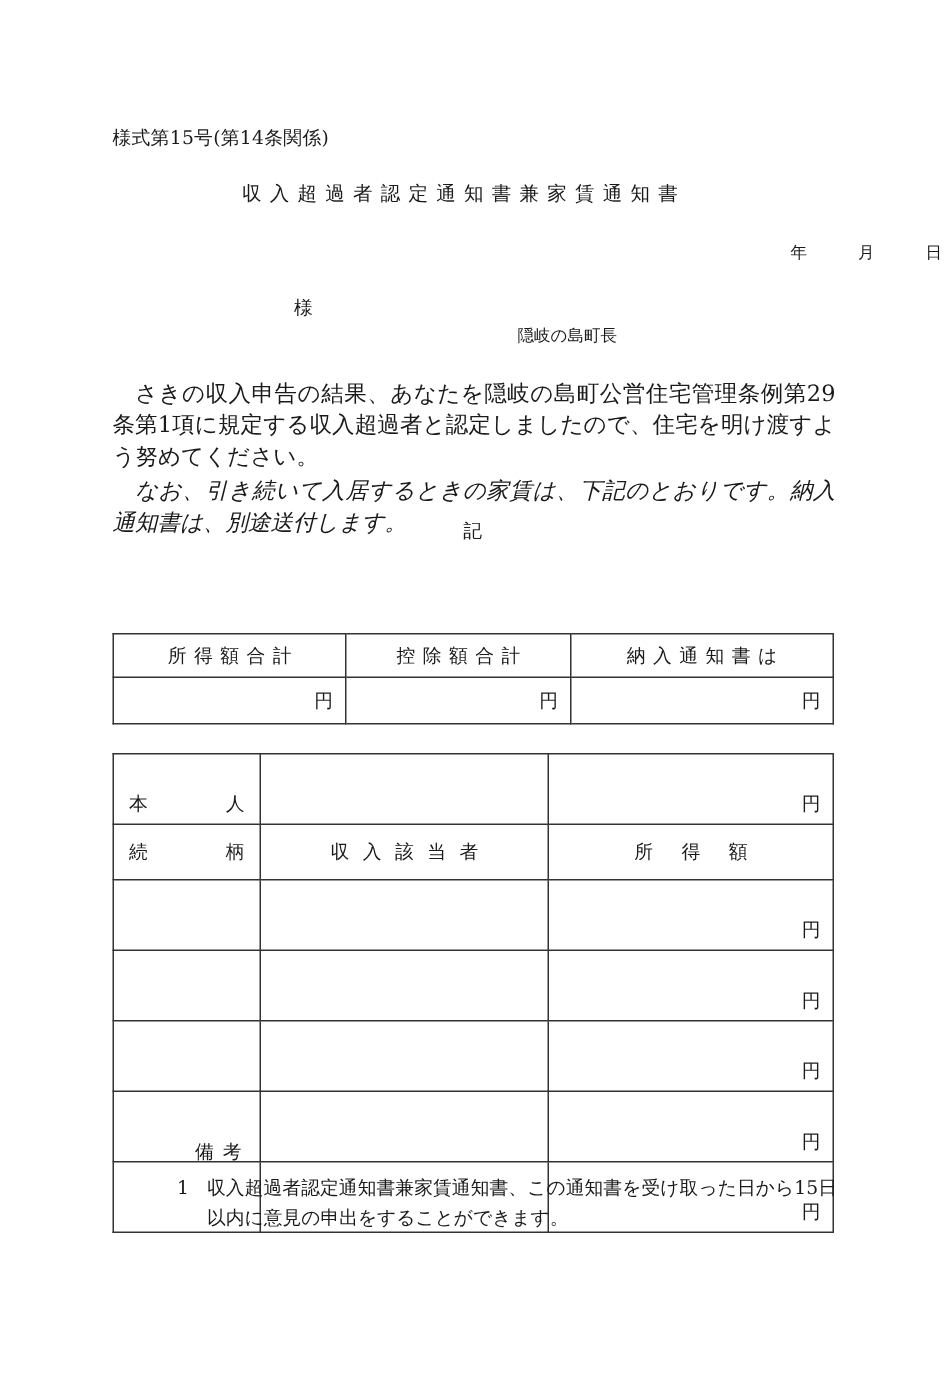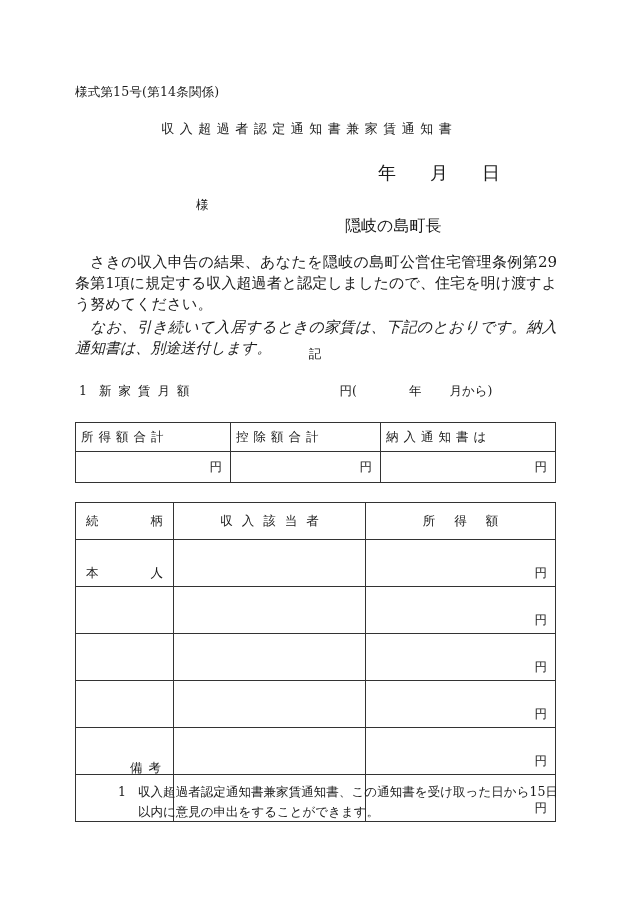--- a/index.html
+++ b/index.html
@@ -52,41 +52,41 @@
     font-size: 13px;
     letter-spacing: 5.5px;
     text-indent: 5.5px;
   }
 
   
   .date-line {
     left: 0;
     top: 161px;
     width: 628px;
-    text-align: center;
-    font-size: 18px;
+    text-align: right;
+    font-size: 11px;
   }
   .date-line .inner {
     display: inline-block;
     margin-left: 250px;
   }
   .date-line .seg { display: inline-block; }
   .date-line .gap-a { display: inline-block; width: 34px; }
   .date-line .gap-b { display: inline-block; width: 34px; }
 
   
   .addressee {
     left: 196px;
     top: 197px;
     font-size: 12.5px;
   }
   .issuer {
     left: 345px;
     top: 216px;
-    font-size: 16px;
+    font-size: 11px;
   }
 
   
   .body-block {
     left: 75px;
     top: 252px;
     width: 482px;
     font-size: 15px;
     line-height: 21px;
   }
@@ -137,21 +137,21 @@
   }
 
   
   #table-income {
     left: 75px;
     top: 422px;
     width: 480px;
   }
   #table-income td { height: 28px; }
   #table-income .hd {
-    text-align: left;
+    text-align: center;
     letter-spacing: 5px;
     text-indent: 5px;
   }
   #table-income .val {
     text-align: right;
     padding-right: 8px;
     height: 30px;
   }
 
   
@@ -246,25 +246,20 @@
 
     <div class="abs issuer jp nowrap">隠岐の島町長</div>
 
     <div class="abs body-block jp">
       <p>さきの収入申告の結果、あなたを隠岐の島町公営住宅管理条例第29条第1項に規定する収入超過者と認定しましたので、住宅を明け渡すよう努めてください。</p>
       <p>なお、引き続いて入居するときの家賃は、下記のとおりです。納入通知書は、別途送付します。</p>
     </div>
 
     <div class="abs ki jp">記</div>
 
-    <div class="abs item1 jp nowrap">
-      <span class="num">1</span><span class="lbl">新家賃月額</span><span class="yen-wrap">
-        <span>円(</span><span class="paren-gap"></span><span>年</span><span class="ym-gap"></span><span>月から)</span>
-      </span>
-    </div>
 
     <table class="tbl jp" id="table-income">
       <colgroup>
         <col style="width:155px">
         <col style="width:150px">
         <col style="width:175px">
       </colgroup>
       <tbody>
         <tr>
           <td class="hd">所得額合計</td>
@@ -280,33 +275,33 @@
     </table>
 
     <table class="tbl jp" id="table-members">
       <colgroup>
         <col style="width:98px">
         <col style="width:192px">
         <col style="width:190px">
       </colgroup>
       <tbody>
         <tr>
+          <td class="rel">
+            <span class="rel-spread">本人</span>
+          </td>
+          <td class="mid"></td>
+          <td class="amt">円</td>
+        </tr>
+
+        <tr>
           <td class="hd">
             <span class="hd-spread">続柄</span>
           </td>
           <td class="hd hd-space">収入該当者</td>
           <td class="hd hd-space2">所得額</td>
-        </tr>
-
-        <tr>
-          <td class="rel">
-            <span class="rel-spread">本人</span>
-          </td>
-          <td class="mid"></td>
-          <td class="amt">円</td>
         </tr>
 
         <tr>
           <td class="rel">
             <span class="rel-spread"></span>
           </td>
           <td class="mid"></td>
           <td class="amt">円</td>
         </tr>
 

